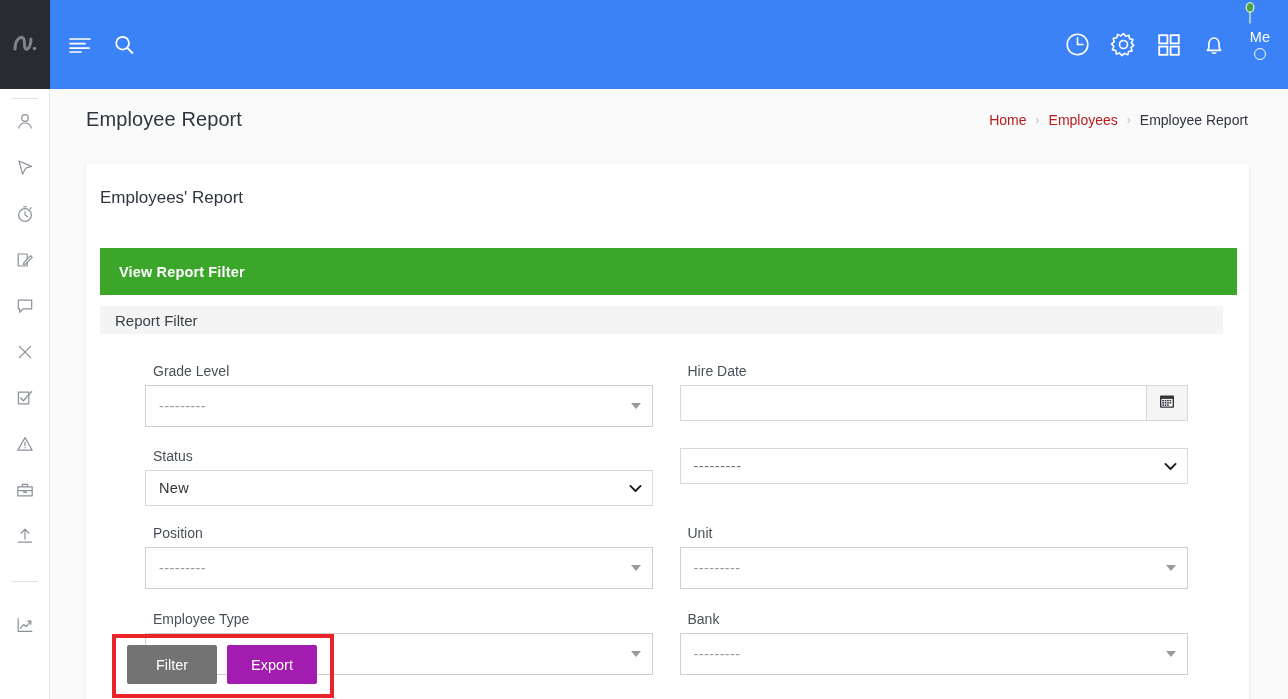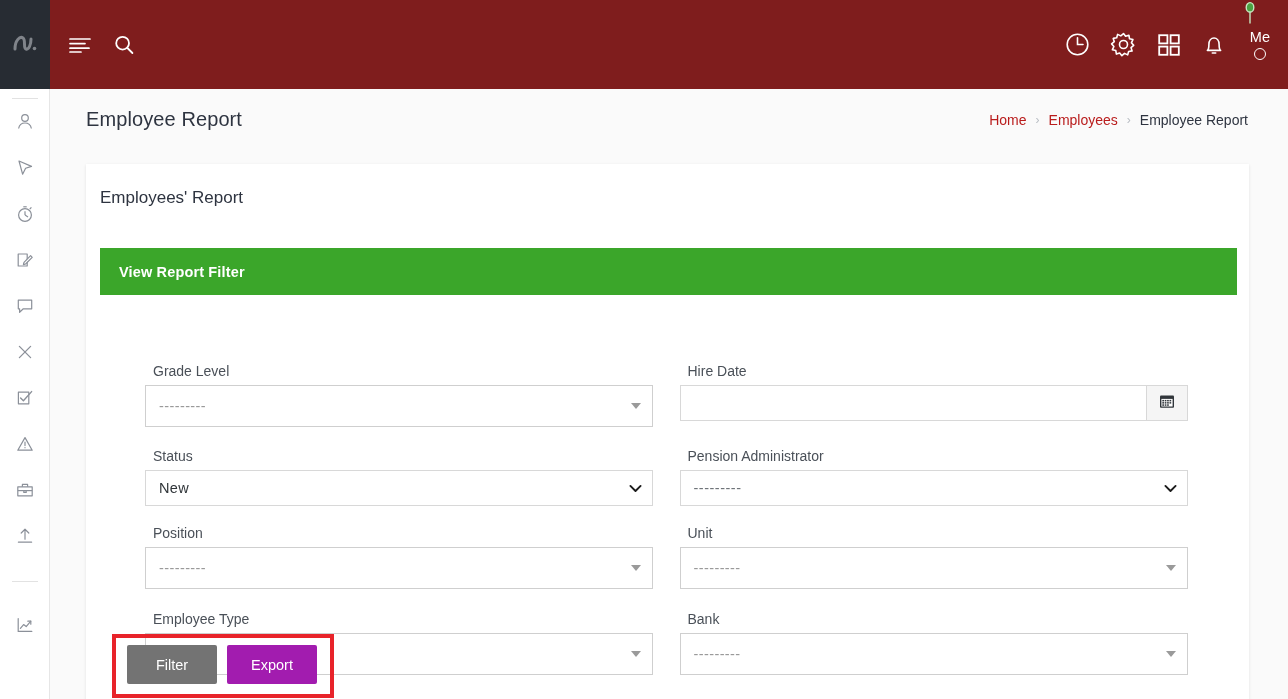--- a/index.html
+++ b/index.html
@@ -37,21 +37,21 @@
     width: 50px; height: 46px;
     display: flex; align-items: center; justify-content: center;
     cursor: pointer;
   }
   .rail-item svg { display: block; }
 
   
   #topbar {
     position: absolute; left: 50px; top: 0;
     width: 1238px; height: 89px;
-    background: #7f1d1d;
+    background: #3b82f6;
     display: flex; align-items: center;
     z-index: 4;
   }
   #topbar-left { display: flex; align-items: center; gap: 20px; padding-left: 18px; }
   .tb-icon { cursor: pointer; display: flex; align-items: center; justify-content: center; }
   #topbar-right {
     margin-left: auto; display: flex; align-items: center;
     gap: 19px; padding-right: 18px; position: relative;
   }
   #pin-icon { position: absolute; right: 30px; top: -30px; }
@@ -425,20 +425,23 @@
   </div>
 
   <div id="card">
 
     <div id="card-title">Employees' Report</div>
 
     <div id="filter-bar">
       <span id="filter-bar-label">View Report Filter</span>
     </div>
 
+    <div id="legend">
+      <span id="legend-label">Report Filter</span>
+    </div>
 
     <div id="form">
 
       <div class="form-row">
         <div class="form-col">
           <div class="field">
             <label class="field-label">Grade Level</label>
             <div class="s2">
               <span class="s2-text">---------</span>
               <span class="s2-caret"></span>
@@ -483,21 +486,20 @@
               <span class="nsel-caret">
                 <svg width="13" height="9" viewBox="0 0 13 9" fill="none" stroke="#1c1c1c" stroke-width="1.9" stroke-linecap="round" stroke-linejoin="round">
                   <path d="M1.4 1.9 L6.5 7 L11.6 1.9"></path>
                 </svg>
               </span>
             </div>
           </div>
         </div>
         <div class="form-col">
           <div class="field right">
-            <label class="field-label">Pension Administrator</label>
             <div class="nsel">
               <span class="nsel-text muted">---------</span>
               <span class="nsel-caret">
                 <svg width="13" height="9" viewBox="0 0 13 9" fill="none" stroke="#1c1c1c" stroke-width="1.9" stroke-linecap="round" stroke-linejoin="round">
                   <path d="M1.4 1.9 L6.5 7 L11.6 1.9"></path>
                 </svg>
               </span>
             </div>
           </div>
         </div>

